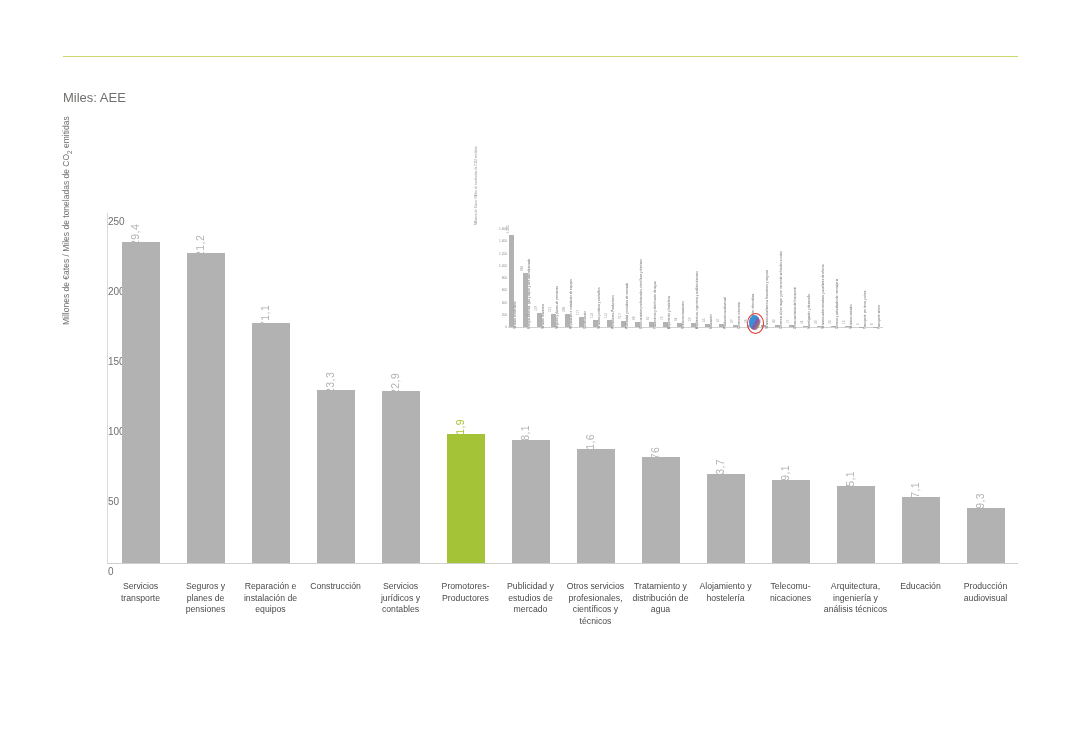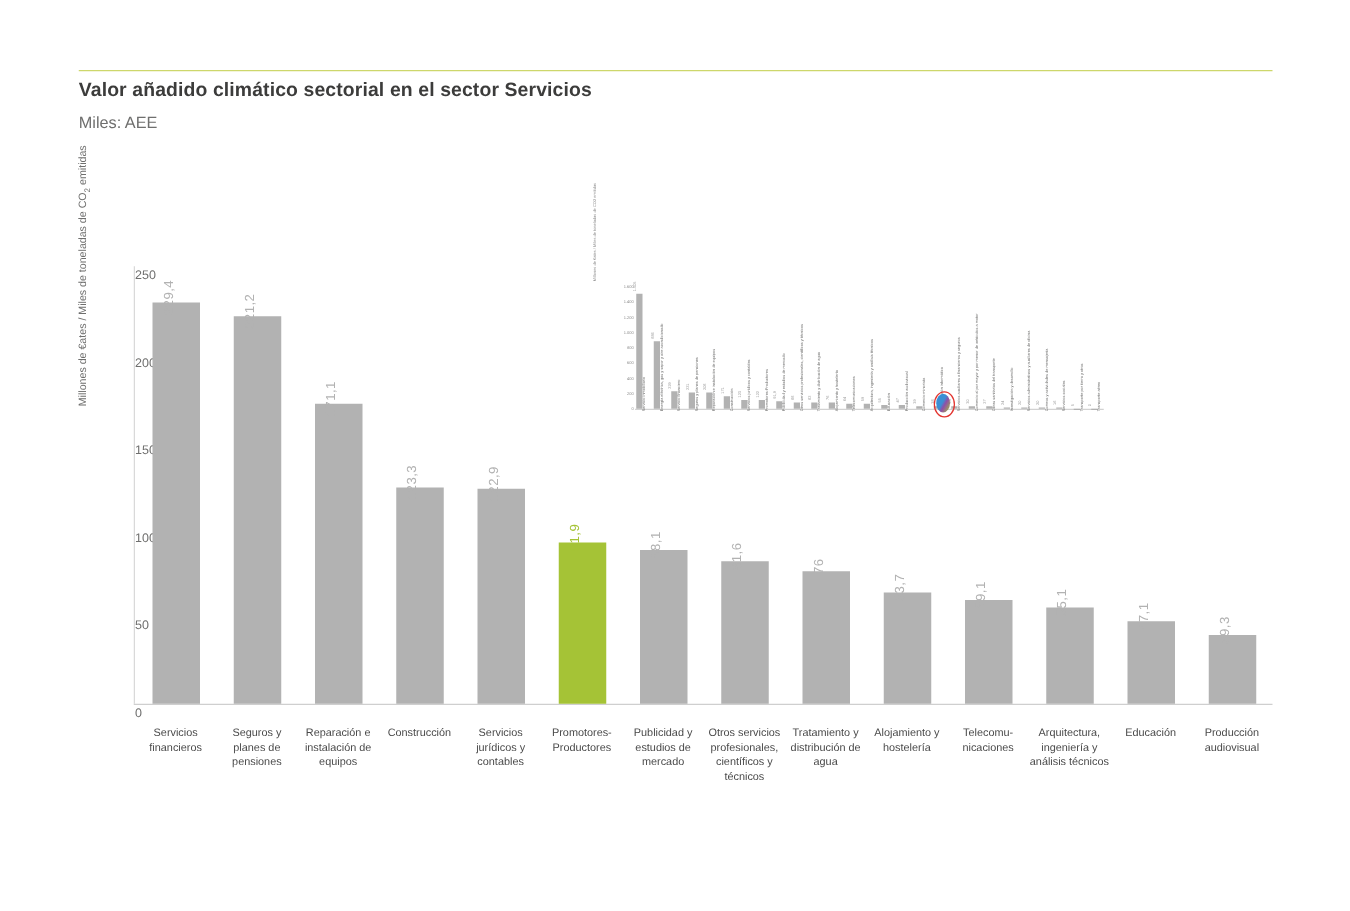--- a/index.html
+++ b/index.html
@@ -239,21 +239,20 @@
     border-radius: 50%;
     background: linear-gradient(120deg,#3b8fd4 0%,#3b8fd4 45%,#8f4fa8 60%,#a5c336 100%);
   }
 </style>
 </head>
 <body>
 
 <div class="page">
 
   <div class="top-rule"></div>
-  <div class="title">Valor añadido climático sectorial en el sector Servicios</div>
   <div class="source">Miles: AEE</div>
 
   <div class="chart">
 
     <div class="ylabel">
       Millones de €<span>ates</span> / Miles de toneladas de CO<sub>2</sub> emitidas
     </div>
 
     <div class="axis-area">
       <div class="ytick" style="top:8px">250</div>
@@ -318,21 +317,21 @@
       </div>
       <div class="bar-slot" style="left:780px;width:65px;">
         <div class="bar" style="height:66px;"></div>
         <div class="bar-value" style="bottom:70px;">47,1</div>
       </div>
       <div class="bar-slot" style="left:845px;width:65px;">
         <div class="bar" style="height:55px;"></div>
         <div class="bar-value" style="bottom:59px;">39,3</div>
       </div>
 
-      <div class="cat-label" style="left:0px;width:65px;">Servicios financieros</div>
+      <div class="cat-label" style="left:0px;width:65px;">Servicios transporte</div>
       <div class="cat-label" style="left:65px;width:65px;">Seguros y planes de pensiones</div>
       <div class="cat-label" style="left:130px;width:65px;">Reparación e instalación de equipos</div>
       <div class="cat-label" style="left:195px;width:65px;">Construcción</div>
       <div class="cat-label" style="left:260px;width:65px;">Servicios jurídicos y contables</div>
       <div class="cat-label" style="left:325px;width:65px;">Promotores-Productores</div>
       <div class="cat-label" style="left:390px;width:65px;">Publicidad y estudios de mercado</div>
       <div class="cat-label" style="left:455px;width:65px;">Otros servicios profesionales, científicos y técnicos</div>
       <div class="cat-label" style="left:520px;width:65px;">Tratamiento y distribución de agua</div>
       <div class="cat-label" style="left:585px;width:65px;">Alojamiento y hostelería</div>
       <div class="cat-label" style="left:650px;width:65px;">Telecomu-nicaciones</div>

